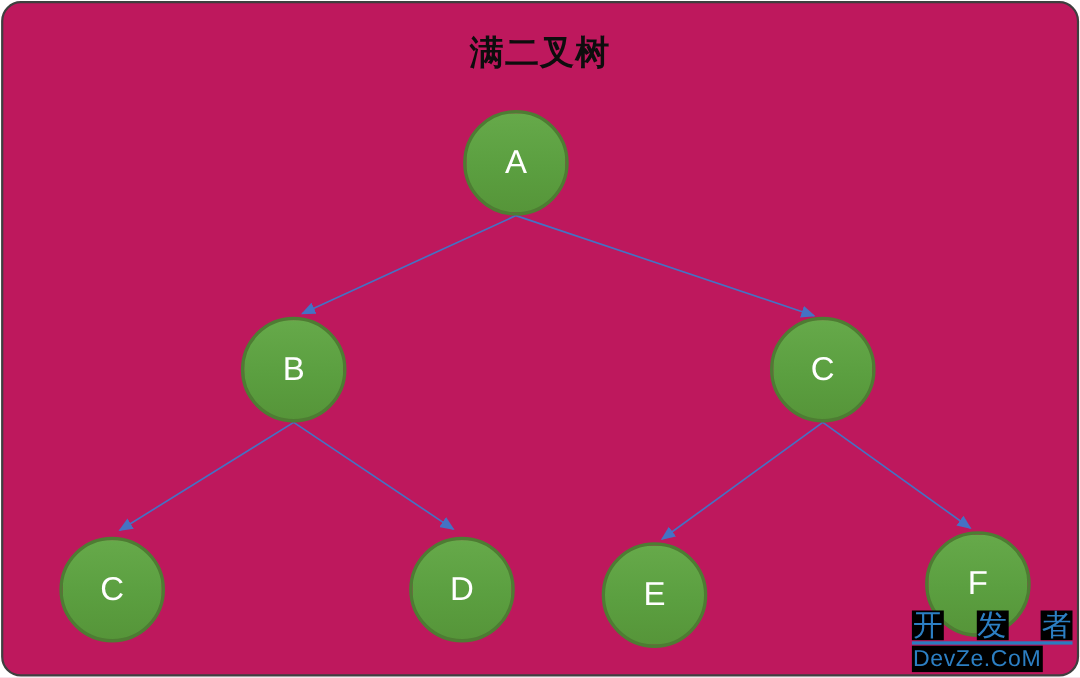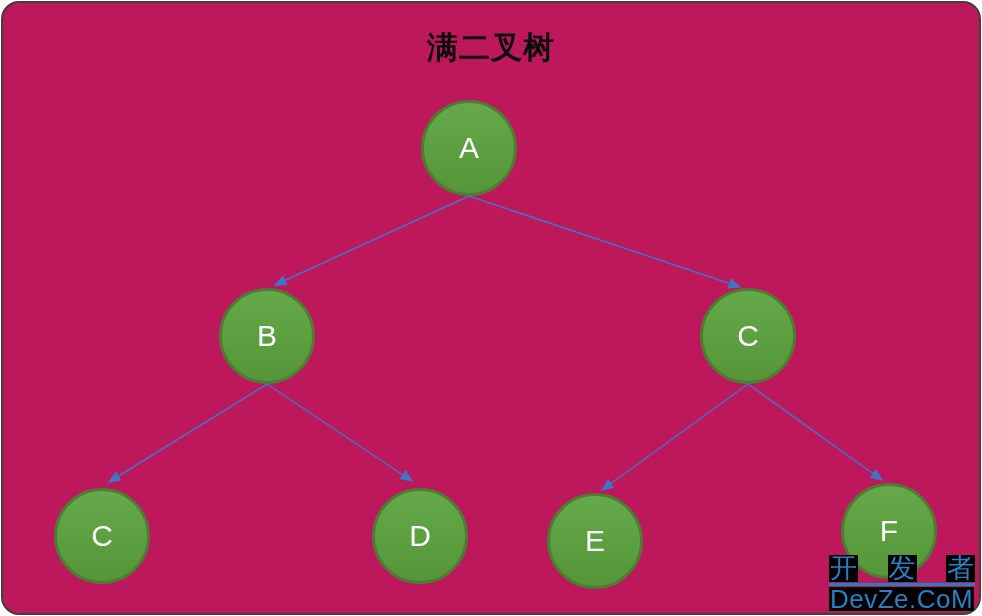--- a/index.html
+++ b/index.html
@@ -82,21 +82,21 @@
     color: #2c7fc3;
     font-size: 27px;
     line-height: 27px;
     padding: 0 1px;
     font-weight: 400;
   }
   .wm-line2 {
     display: inline-block;
     background: #000000;
     color: #2c7fc3;
-    font-size: 26px;
+    font-size: 21px;
     line-height: 24px;
     padding: 0 1px;
     margin-top: 1px;
     letter-spacing: 0.5px;
     font-weight: 400;
   }
 </style>
 </head>
 <body>
 

